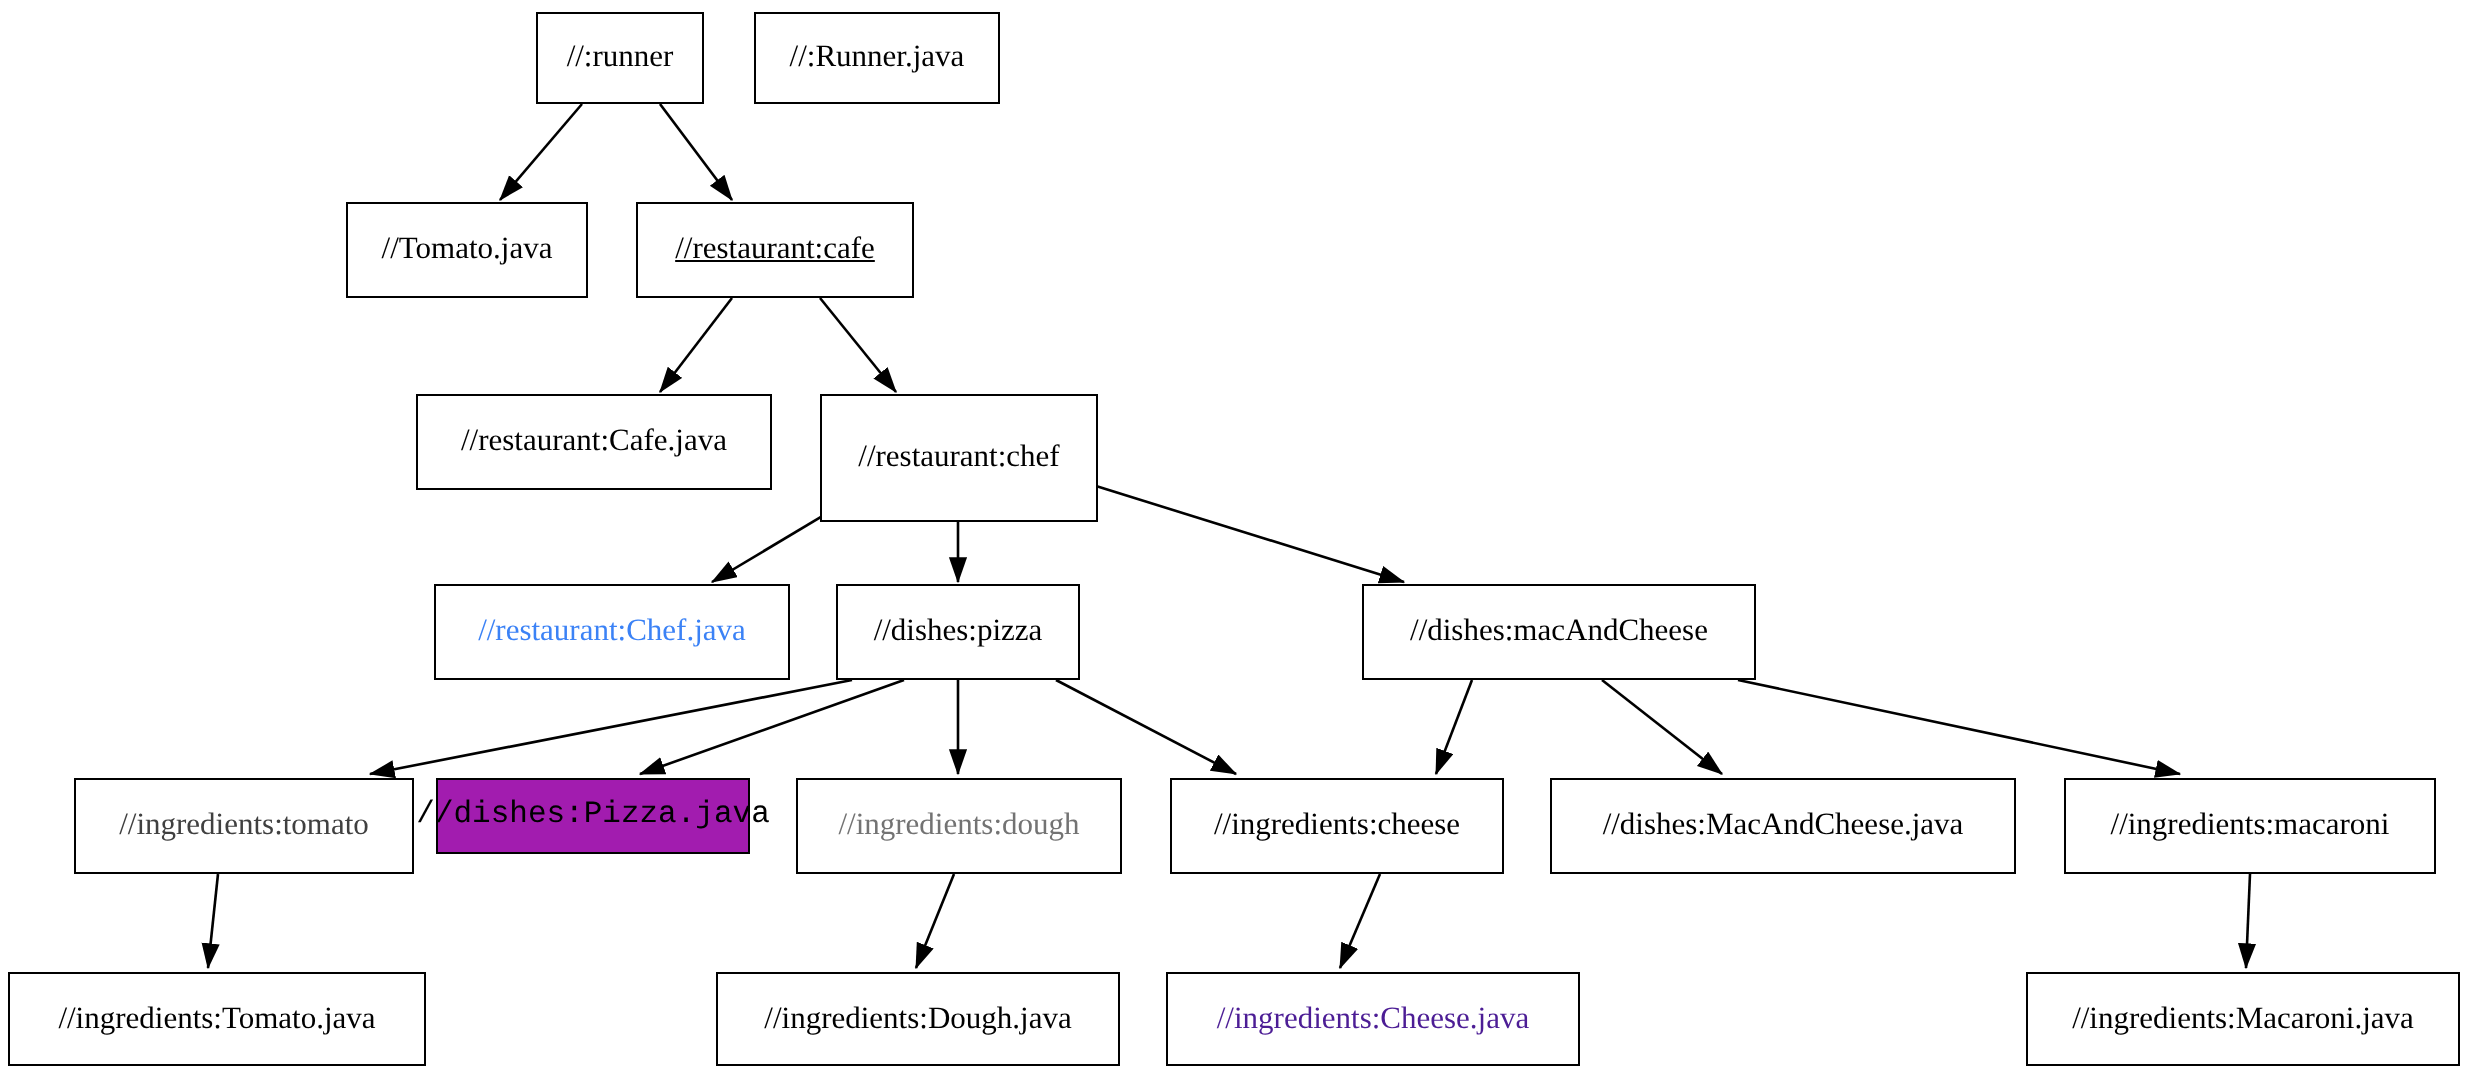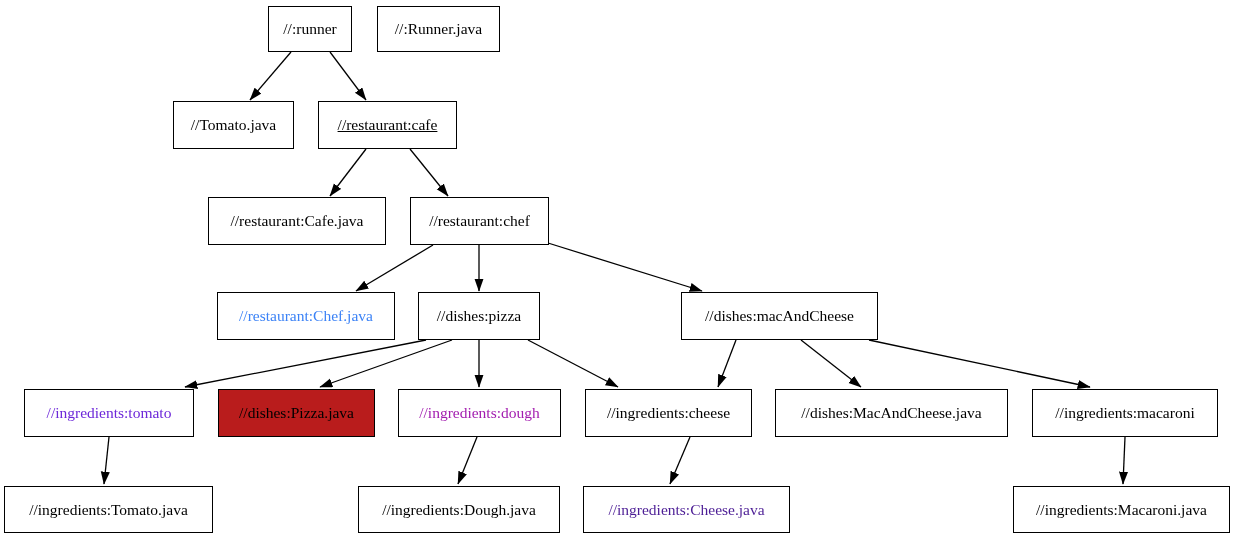--- a/index.html
+++ b/index.html
@@ -60,27 +60,27 @@
         <line x1="690" y1="437" x2="670" y2="484" stroke="#000000" stroke-width="1.3" marker-end="url(#arrowhead)"></line>
         <line x1="1125" y1="437" x2="1123" y2="484" stroke="#000000" stroke-width="1.3" marker-end="url(#arrowhead)"></line>
       </g>
   </svg>
   <div id="node-layer">
       <div class="node" style="left: 268px; top: 6px; width: 84px; height: 46px; border-color: rgb(0, 0, 0); background: rgb(255, 255, 255); color: rgb(0, 0, 0);">//:runner</div>
       <div class="node" style="left: 377px; top: 6px; width: 123px; height: 46px; border-color: rgb(0, 0, 0); background: rgb(255, 255, 255); color: rgb(0, 0, 0);">//:Runner.java</div>
       <div class="node" style="left: 173px; top: 101px; width: 121px; height: 48px; border-color: rgb(0, 0, 0); background: rgb(255, 255, 255); color: rgb(0, 0, 0);">//Tomato.java</div>
       <div class="node" style="left: 318px; top: 101px; width: 139px; height: 48px; border-color: rgb(0, 0, 0); background: rgb(255, 255, 255); color: rgb(0, 0, 0); text-decoration: underline;">//restaurant:cafe</div>
       <div class="node" style="left: 208px; top: 197px; width: 178px; height: 48px; border-color: rgb(0, 0, 0); background: rgb(255, 255, 255); color: rgb(0, 0, 0);">//restaurant:Cafe.java</div>
-      <div class="node" style="left: 410px; top: 197px; width: 139px; height: 48px; border-color: rgb(0, 0, 0); background: rgb(255, 255, 255); color: rgb(0, 0, 0);">//restaurant:chef</div>
+      <div class="node" style="left: 410px; top: 197px; width: 139px; height: 64px; border-color: rgb(0, 0, 0); background: rgb(255, 255, 255); color: rgb(0, 0, 0);">//restaurant:chef</div>
       <div class="node" style="left: 217px; top: 292px; width: 178px; height: 48px; border-color: rgb(0, 0, 0); background: rgb(255, 255, 255); color: #3b82f6;">//restaurant:Chef.java</div>
       <div class="node" style="left: 418px; top: 292px; width: 122px; height: 48px; border-color: rgb(0, 0, 0); background: rgb(255, 255, 255); color: rgb(0, 0, 0);">//dishes:pizza</div>
       <div class="node" style="left: 681px; top: 292px; width: 197px; height: 48px; border-color: rgb(0, 0, 0); background: rgb(255, 255, 255); color: rgb(0, 0, 0);">//dishes:macAndCheese</div>
-      <div class="node" style="left: 24px; top: 389px; width: 170px; height: 48px; border-color: rgb(0, 0, 0); background: rgb(255, 255, 255); color: #6d28d9;">//ingredients:tomato</div>
-      <div class="node" style="left: 218px; top: 389px; width: 157px; height: 48px; border-color: rgb(0, 0, 0); background: #b91c1c; color: rgb(0, 0, 0);">//dishes:Pizza.java</div>
-      <div class="node" style="left: 398px; top: 389px; width: 163px; height: 48px; border-color: rgb(0, 0, 0); background: rgb(255, 255, 255); color: #a21caf;">//ingredients:dough</div>
+      <div class="node" style="left: 37px; top: 389px; width: 170px; height: 48px; border-color: rgb(0, 0, 0); background: rgb(255, 255, 255); color: #404040;">//ingredients:tomato</div>
+      <div class="node" style="left: 218px; top: 389px; width: 157px; height: 38px; border-color: rgb(0, 0, 0); background: #a21caf; color: rgb(0, 0, 0); font-family: Liberation Mono, monospace;">//dishes:Pizza.java</div>
+      <div class="node" style="left: 398px; top: 389px; width: 163px; height: 48px; border-color: rgb(0, 0, 0); background: rgb(255, 255, 255); color: #737373;">//ingredients:dough</div>
       <div class="node" style="left: 585px; top: 389px; width: 167px; height: 48px; border-color: rgb(0, 0, 0); background: rgb(255, 255, 255); color: rgb(0, 0, 0);">//ingredients:cheese</div>
       <div class="node" style="left: 775px; top: 389px; width: 233px; height: 48px; border-color: rgb(0, 0, 0); background: rgb(255, 255, 255); color: rgb(0, 0, 0);">//dishes:MacAndCheese.java</div>
       <div class="node" style="left: 1032px; top: 389px; width: 186px; height: 48px; border-color: rgb(0, 0, 0); background: rgb(255, 255, 255); color: rgb(0, 0, 0);">//ingredients:macaroni</div>
       <div class="node" style="left: 4px; top: 486px; width: 209px; height: 47px; border-color: rgb(0, 0, 0); background: rgb(255, 255, 255); color: rgb(0, 0, 0);">//ingredients:Tomato.java</div>
       <div class="node" style="left: 358px; top: 486px; width: 202px; height: 47px; border-color: rgb(0, 0, 0); background: rgb(255, 255, 255); color: rgb(0, 0, 0);">//ingredients:Dough.java</div>
       <div class="node" style="left: 583px; top: 486px; width: 207px; height: 47px; border-color: rgb(0, 0, 0); background: rgb(255, 255, 255); color: #4c1d95;">//ingredients:Cheese.java</div>
       <div class="node" style="left: 1013px; top: 486px; width: 217px; height: 47px; border-color: rgb(0, 0, 0); background: rgb(255, 255, 255); color: rgb(0, 0, 0);">//ingredients:Macaroni.java</div>
     </div>
 </div>
 

